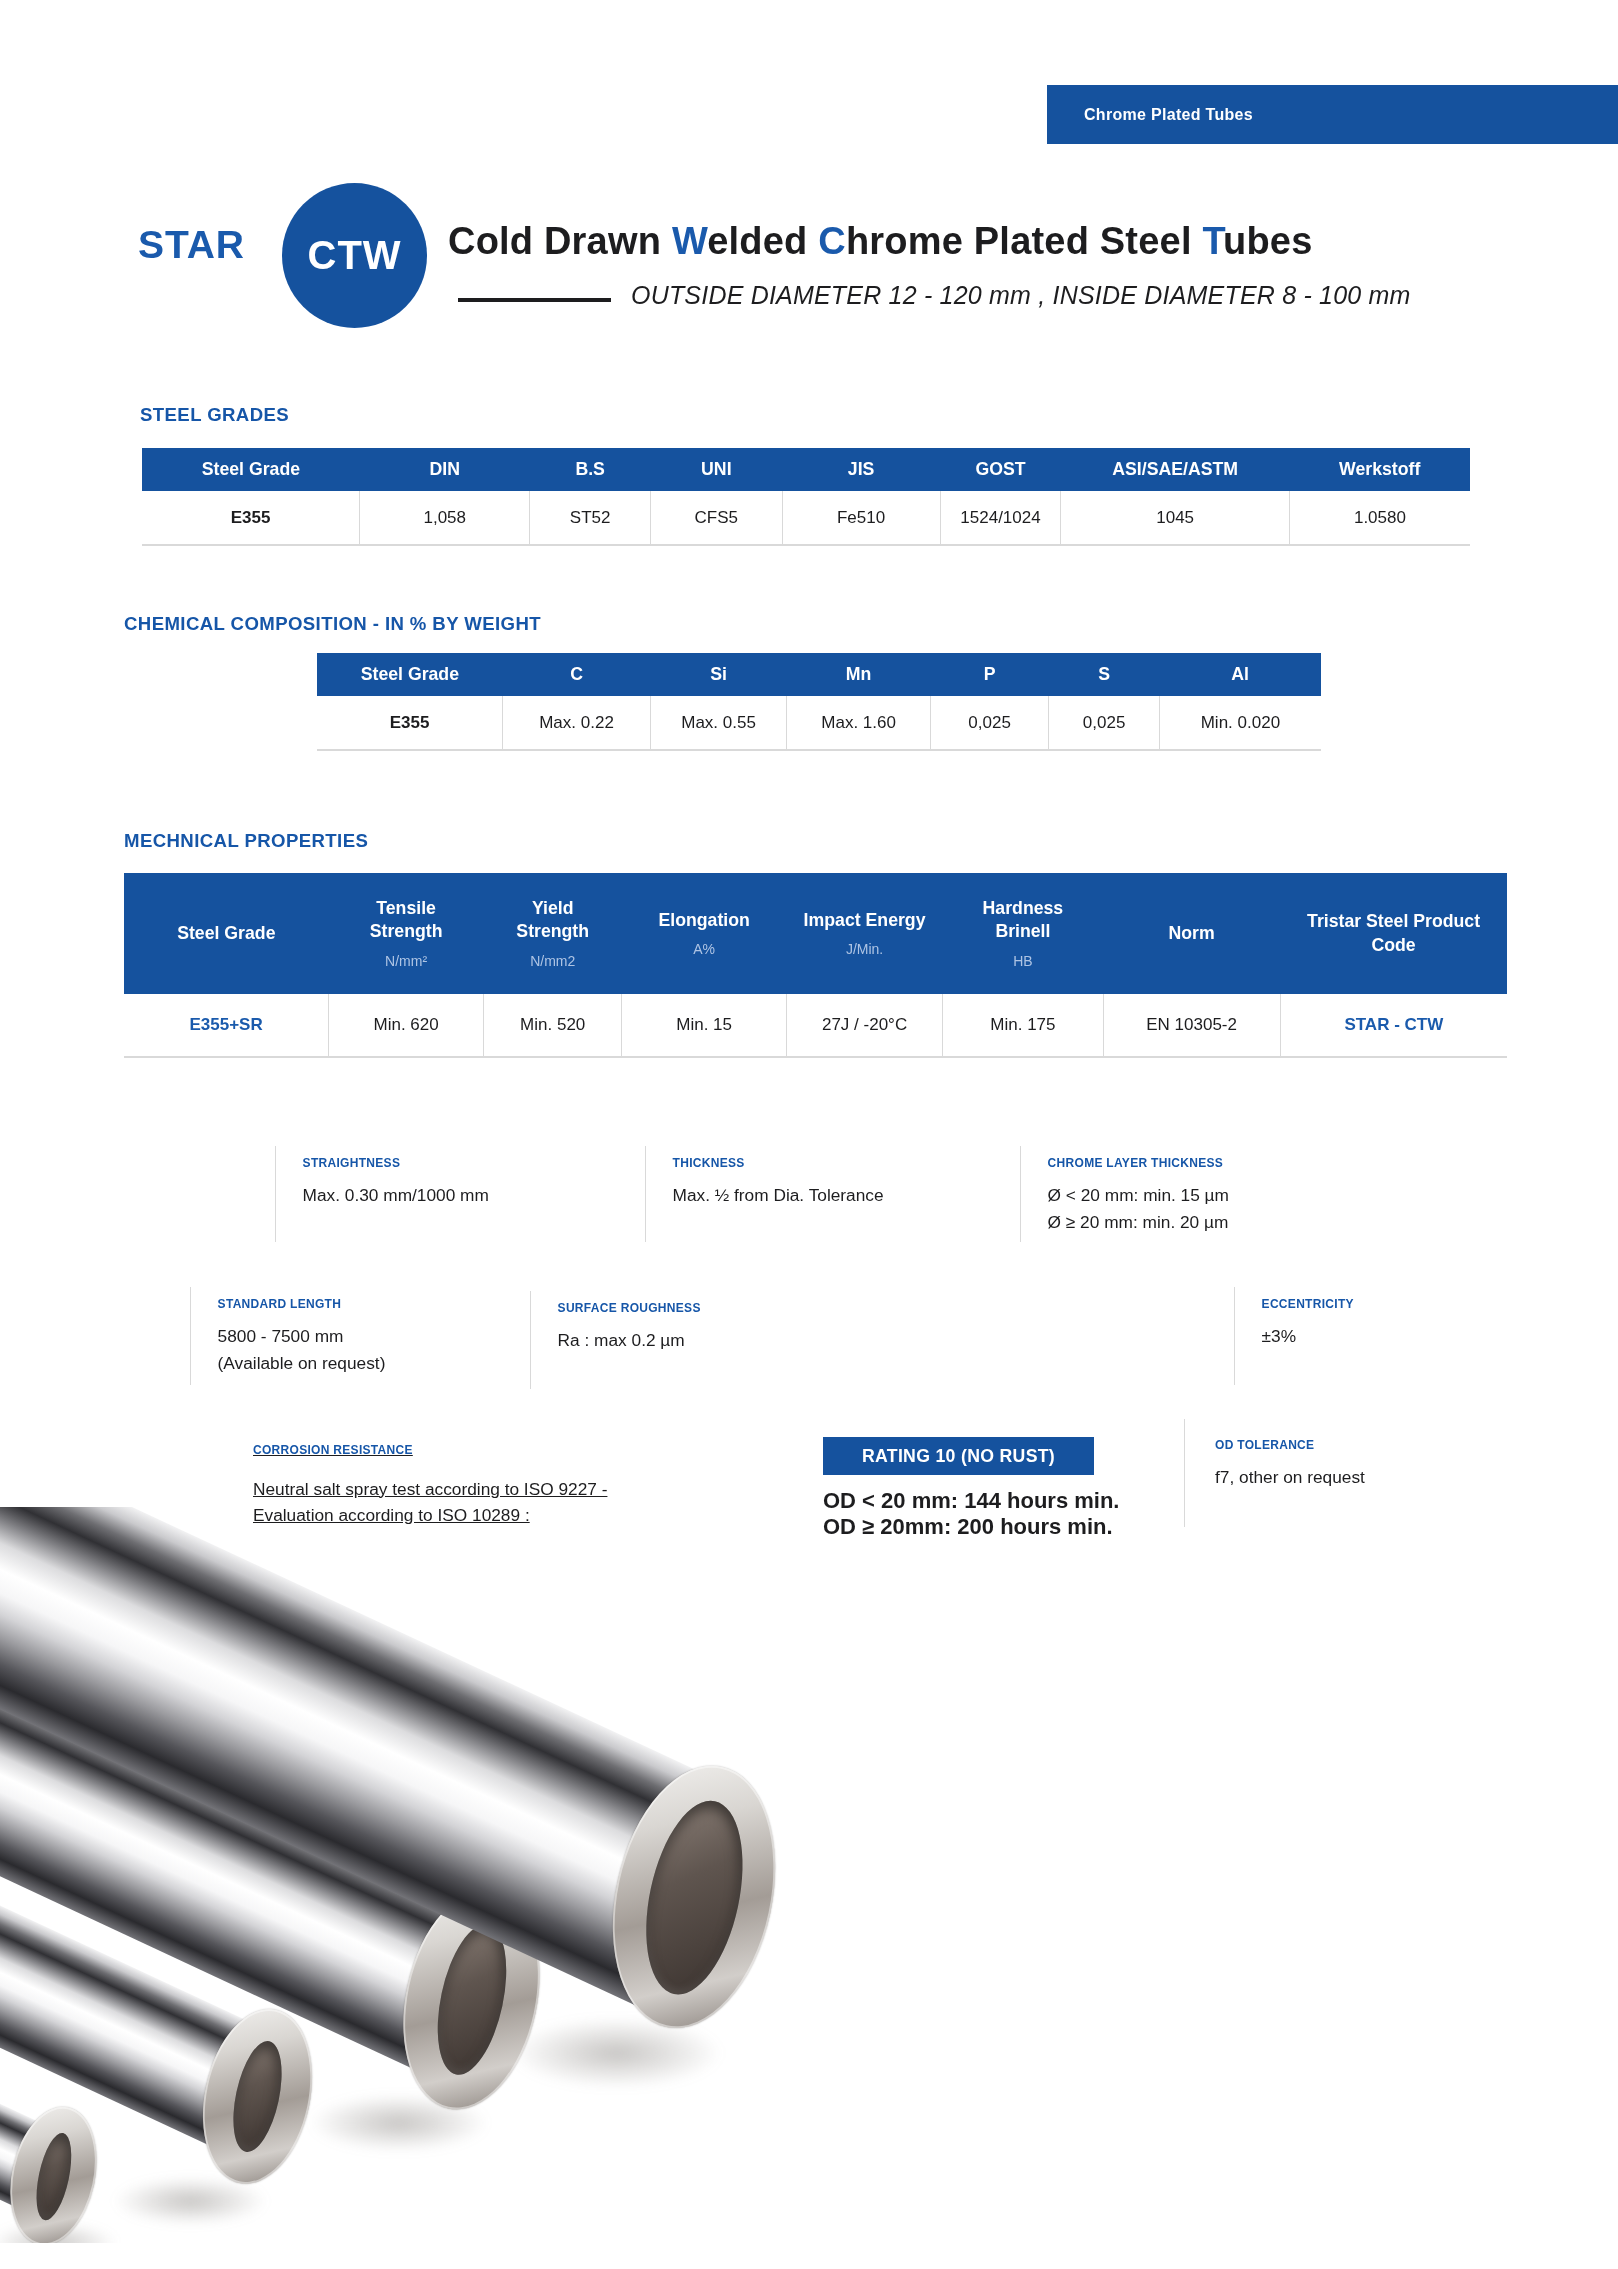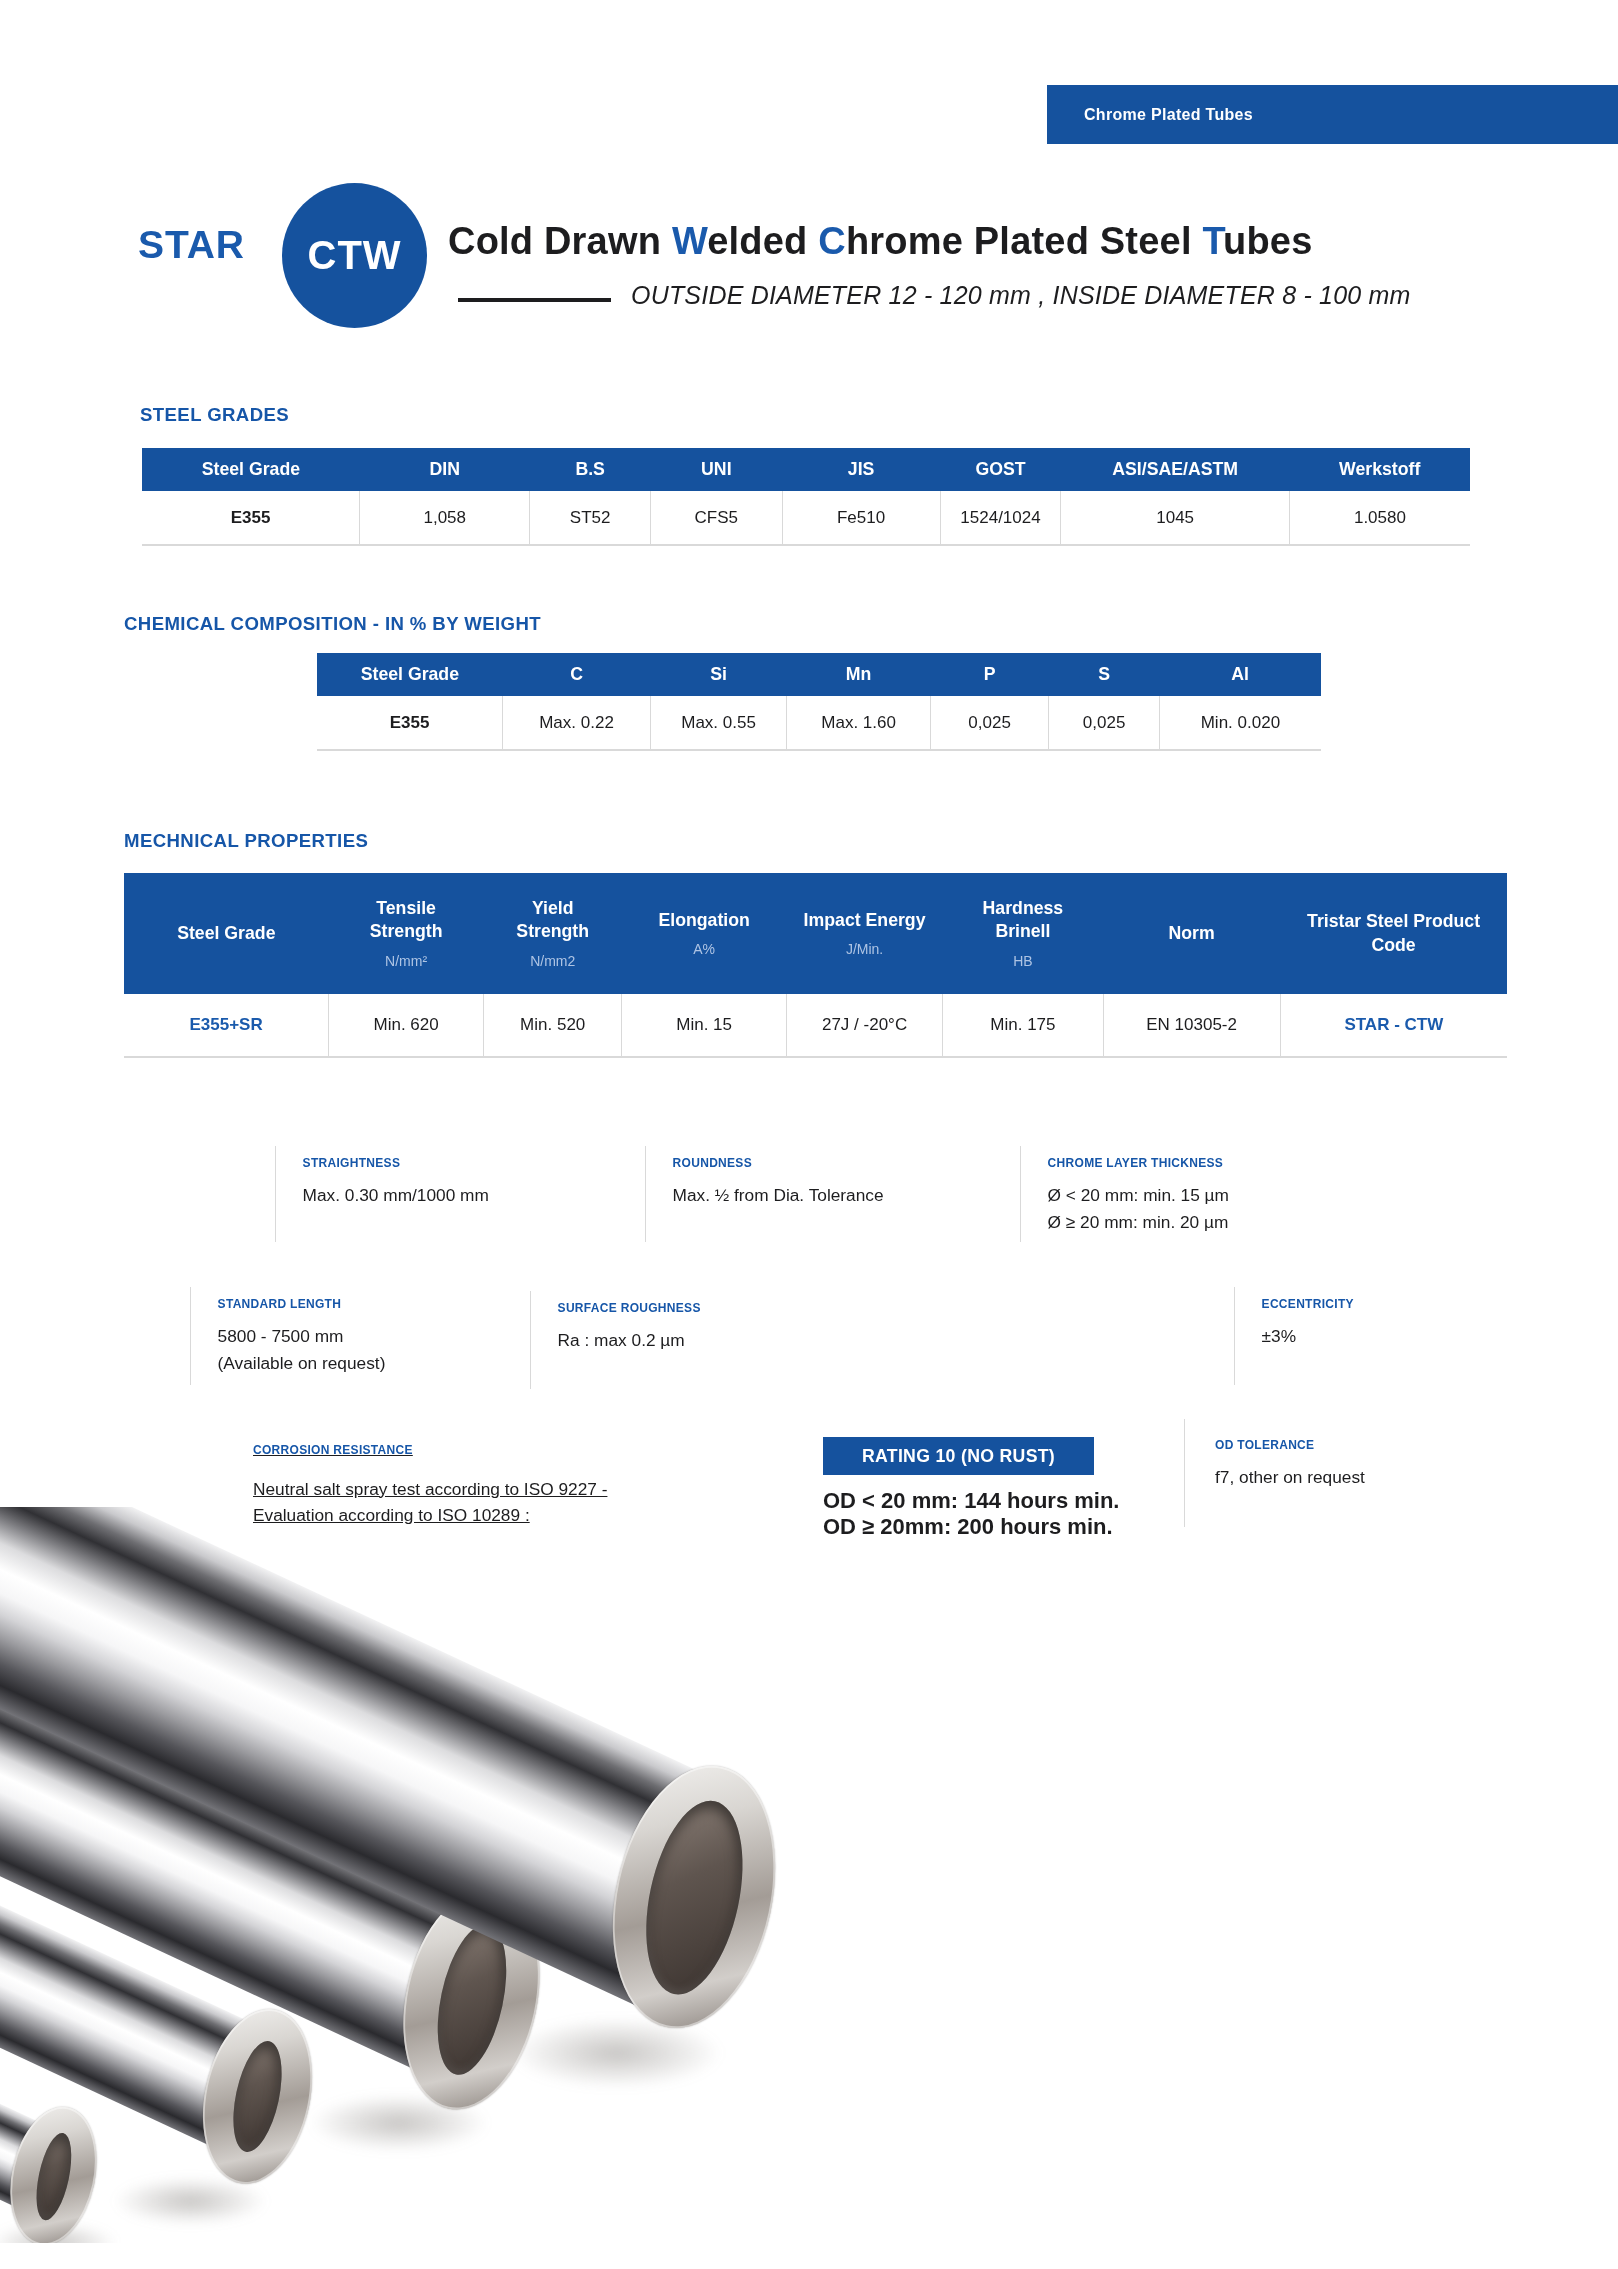--- a/index.html
+++ b/index.html
@@ -249,21 +249,21 @@
           </tr>
         </tbody>
       </table>
     </div>
 
   <div class="spec" style="left:275px;top:1146px;width:337px;min-height:96px;">
     <div class="spec-title">STRAIGHTNESS</div>
     <div class="spec-line">Max. 0.30 mm/1000 mm</div>
   </div>
   <div class="spec" style="left:645px;top:1146px;width:346px;min-height:96px;">
-    <div class="spec-title">ROUNDNESS</div>
+    <div class="spec-title">THICKNESS</div>
     <div class="spec-line">Max. ½ from Dia. Tolerance</div>
   </div>
   <div class="spec" style="left:1020px;top:1146px;width:381px;min-height:96px;">
     <div class="spec-title">CHROME LAYER THICKNESS</div>
     <div class="spec-line">Ø &lt; 20 mm: min. 15 µm</div>
     <div class="spec-line">Ø ≥ 20 mm: min. 20 µm</div>
   </div>
 
   <div class="spec" style="left:190px;top:1287px;width:301px;min-height:98px;">
     <div class="spec-title">STANDARD LENGTH</div>

